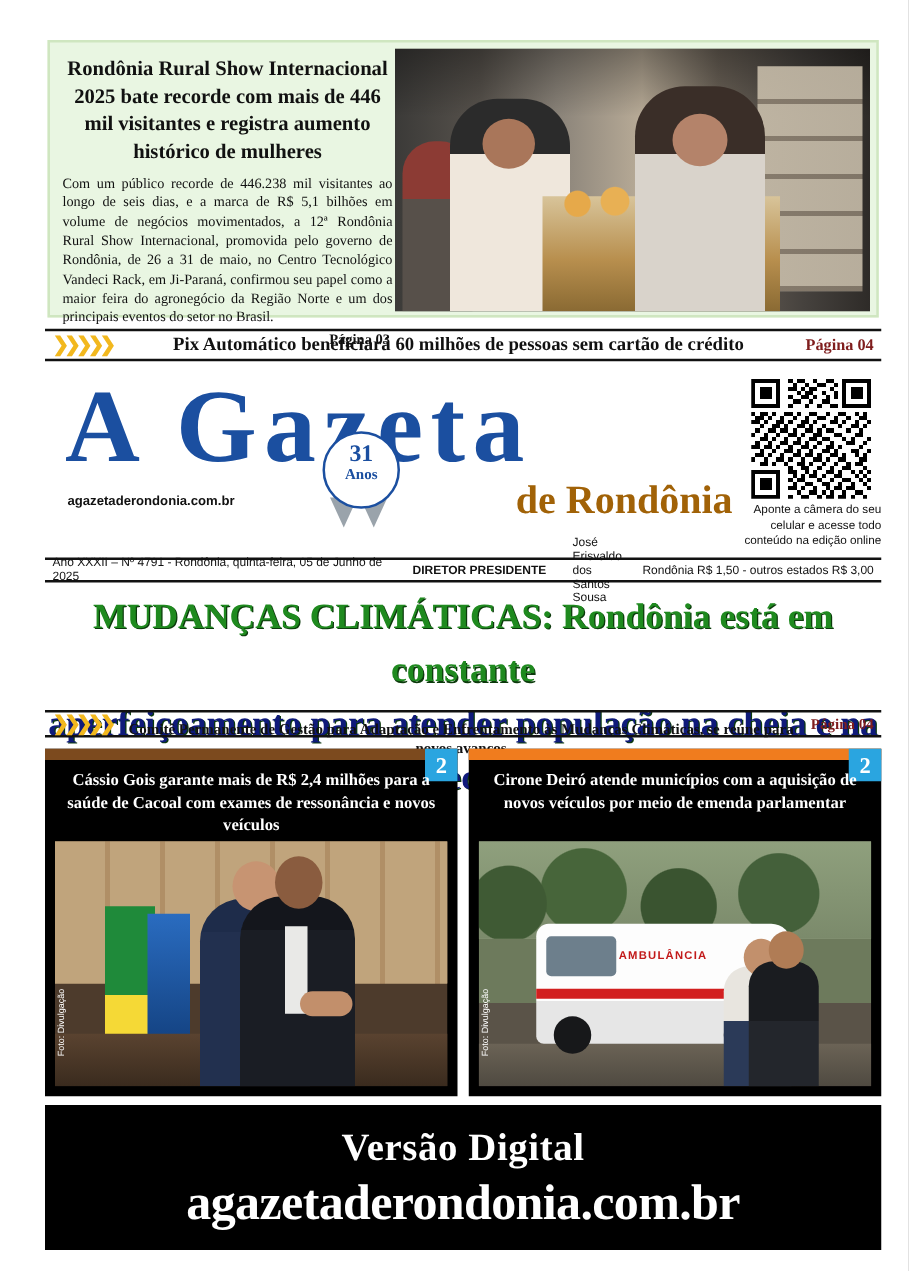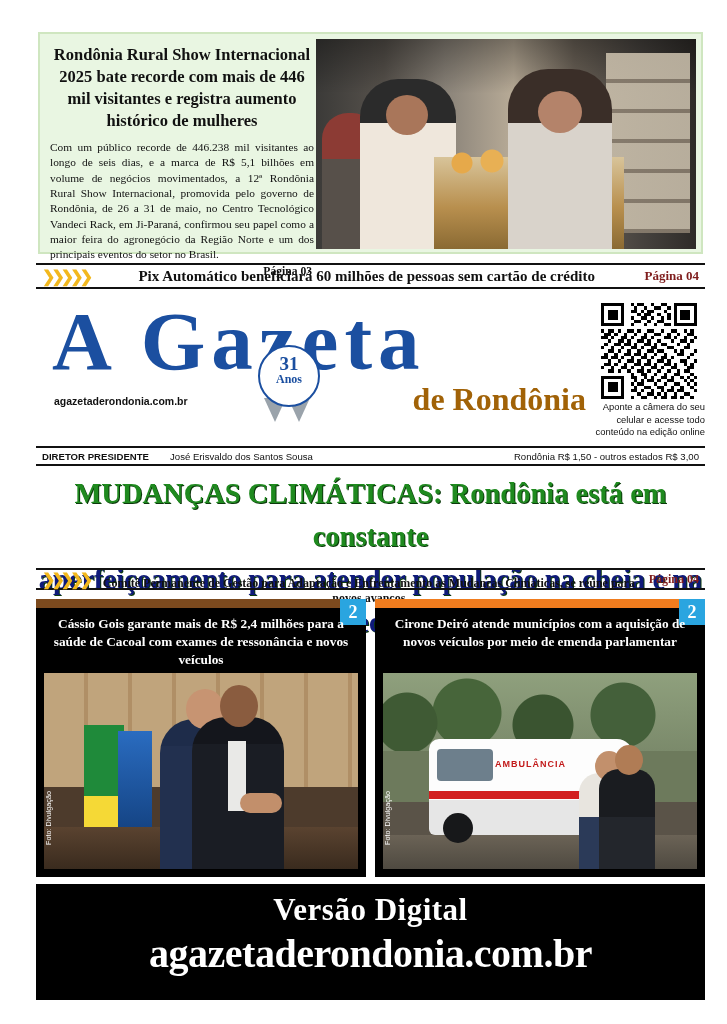--- a/index.html
+++ b/index.html
@@ -475,21 +475,21 @@
     width: 669px;
     height: 116px;
     background: #000000;
     color: #ffffff;
     text-align: center;
   }
   .footer .f1 {
     font-family: "Liberation Serif", serif;
     font-weight: bold;
     font-size: 31px;
-    padding-top: 8px;
+    padding-top: 16px;
     letter-spacing: .5px;
   }
   .footer .f2 {
     font-family: "Liberation Serif", serif;
     font-weight: bold;
     font-size: 40px;
     padding-top: 2px;
     letter-spacing: -.5px;
   }
 </style>
@@ -753,20 +753,21 @@
               <rect x="21" y="28" width="2" height="1"></rect>
               <rect x="24" y="28" width="1" height="1"></rect>
               <rect x="27" y="28" width="1" height="1"></rect>
           </g>
         </svg>
       </div>
       <div class="qrtext">Aponte a câmera do seu celular e acesse todo conteúdo na edição online</div>
     </div>
 
     <div class="infobar">
+      <div class="ib1">Ano XXXII – Nº 4791 - Rondônia, quinta-feira, 05 de Junho de 2025</div>
       <div class="ib2">DIRETOR PRESIDENTE</div>
       <div class="ib3">José Erisvaldo dos Santos Sousa</div>
       <div class="ib4">Rondônia R$ 1,50 -  outros estados R$ 3,00</div>
     </div>
 
     <div class="headline">
       <div>MUDANÇAS CLIMÁTICAS: Rondônia está em constante</div>
       <div class="hl2">aperfeiçoamento para atender população na cheia e na seca</div>
     </div>
 

